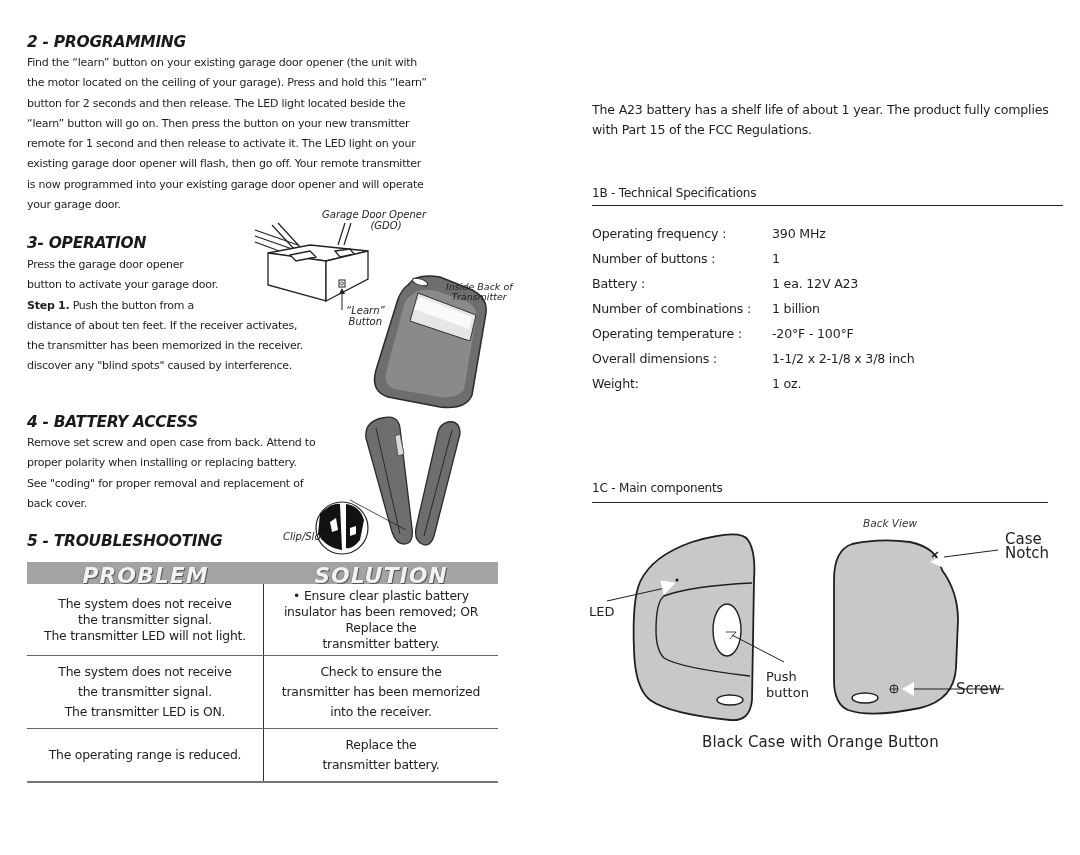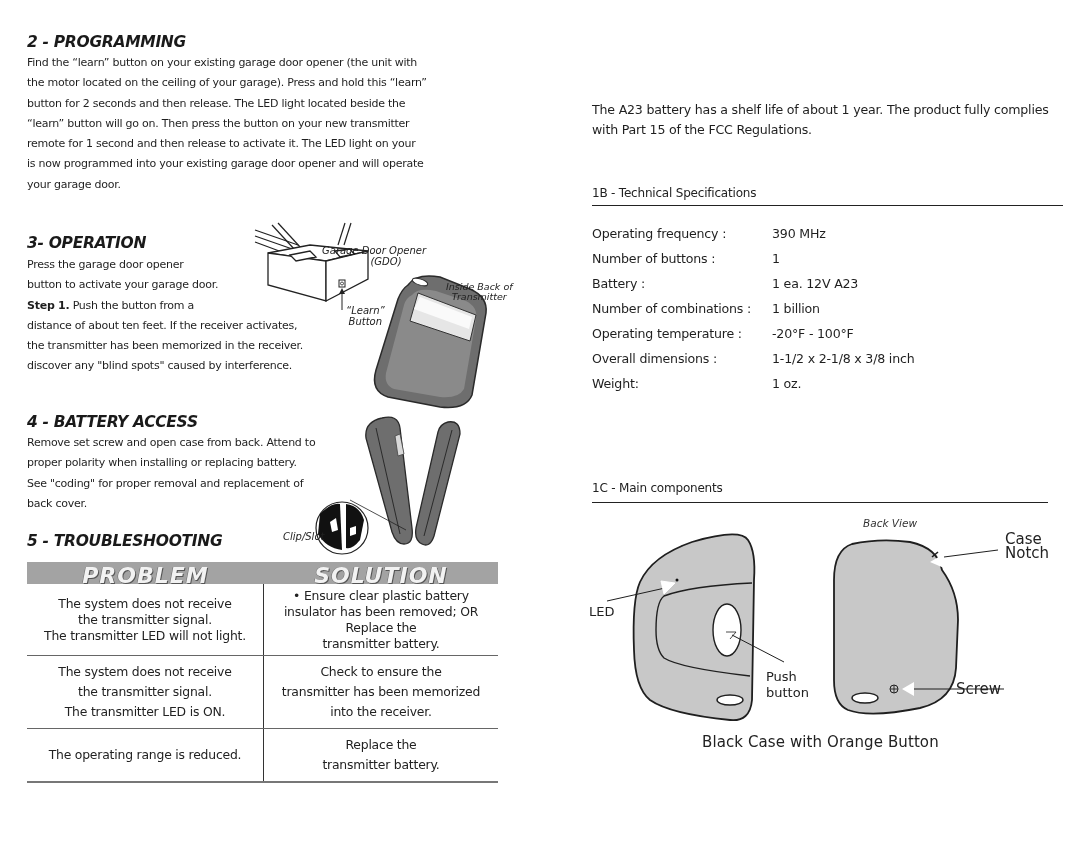--- a/index.html
+++ b/index.html
@@ -39,20 +39,21 @@
 </head>
 <body>
 
 <div class="abs h2" style="left:27px; top:33px;">2 -  PROGRAMMING</div>
 <div class="abs body-text" style="left:27px; top:53px;">
   <div>Find the “learn” button on your existing garage door opener (the unit with</div>
   <div>the motor located on the ceiling of your garage). Press and hold this “learn”</div>
   <div>button for 2 seconds and then release. The LED light located beside the</div>
   <div>“learn” button will go on. Then press the button on your new transmitter</div>
   <div>remote for 1 second and then release to activate it. The LED light on your</div>
+  <div>existing garage door opener will flash, then go off. Your remote transmitter</div>
   <div>is now programmed into your existing garage door opener and will operate</div>
   <div>your garage door.</div>
 </div>
 
 <div class="abs h2" style="left:27px; top:234px;">3-   OPERATION</div>
 <div class="abs body-text" style="left:27px; top:255px;">
   <div>Press the garage door opener</div>
   <div>button to activate your garage door.</div>
   <div><b>Step 1.</b><span> Push the button from a</span></div>
   <div>distance of about ten feet. If the receiver activates,</div>
@@ -86,21 +87,21 @@
   <path d="M89 89 L92 83 L95 89 Z" fill="#222"></path>
 
   <g>
     <path d="M158 80 Q166 68 190 72 L220 84 Q238 92 236 108 L222 190 Q216 205 190 202 L138 192 Q120 186 126 165 L148 94 Q152 84 158 80 Z" fill="#6e6e6e" stroke="#2a2a2a" stroke-width="1.5"></path>
     <path d="M162 90 Q168 82 186 86 L216 96 Q228 102 226 114 L214 184 Q208 194 190 192 L144 184 Q134 180 136 168 L154 100 Q156 93 162 90 Z" fill="#8a8a8a" stroke="none"></path>
     <path d="M168 88 L226 110 L220 136 L160 116 Z" fill="#e6e6e6" stroke="#333" stroke-width="1"></path>
     <path d="M170 92 L222 112 L219 124 L164 104 Z" fill="#fafafa" stroke="none"></path>
     <ellipse cx="170" cy="77" rx="8" ry="3" fill="#fff" stroke="#333" stroke-width="1" transform="rotate(18 170 77)"></ellipse>
   </g>
 </svg>
-<div class="abs caption" style="left:322px; top:209px; text-align:center;margin-top:36px;">
+<div class="abs caption" style="left:322px; top:209px; text-align:center;">
   <div>Garage Door Opener</div>
   <div style="padding-left:24px;">(GDO)</div>
 </div>
 <div class="abs caption" style="left:346px; top:305px; text-align:center;">
   <div>“Learn”</div>
   <div>Button</div>
 </div>
 <div class="abs caption" style="left:446px; top:282px; text-align:center; font-size:9.5px; line-height:10px;">
   <div>Inside Back of</div>
   <div>Transmitter</div>

